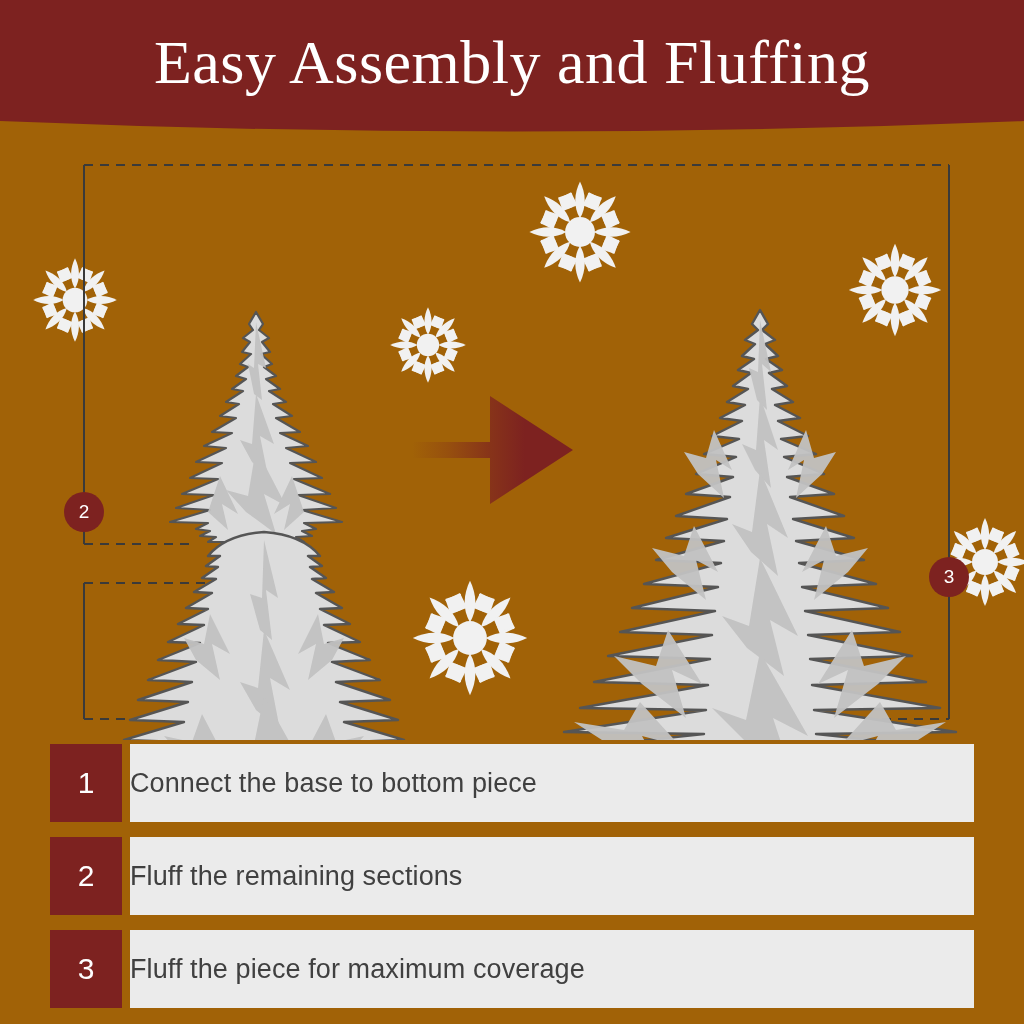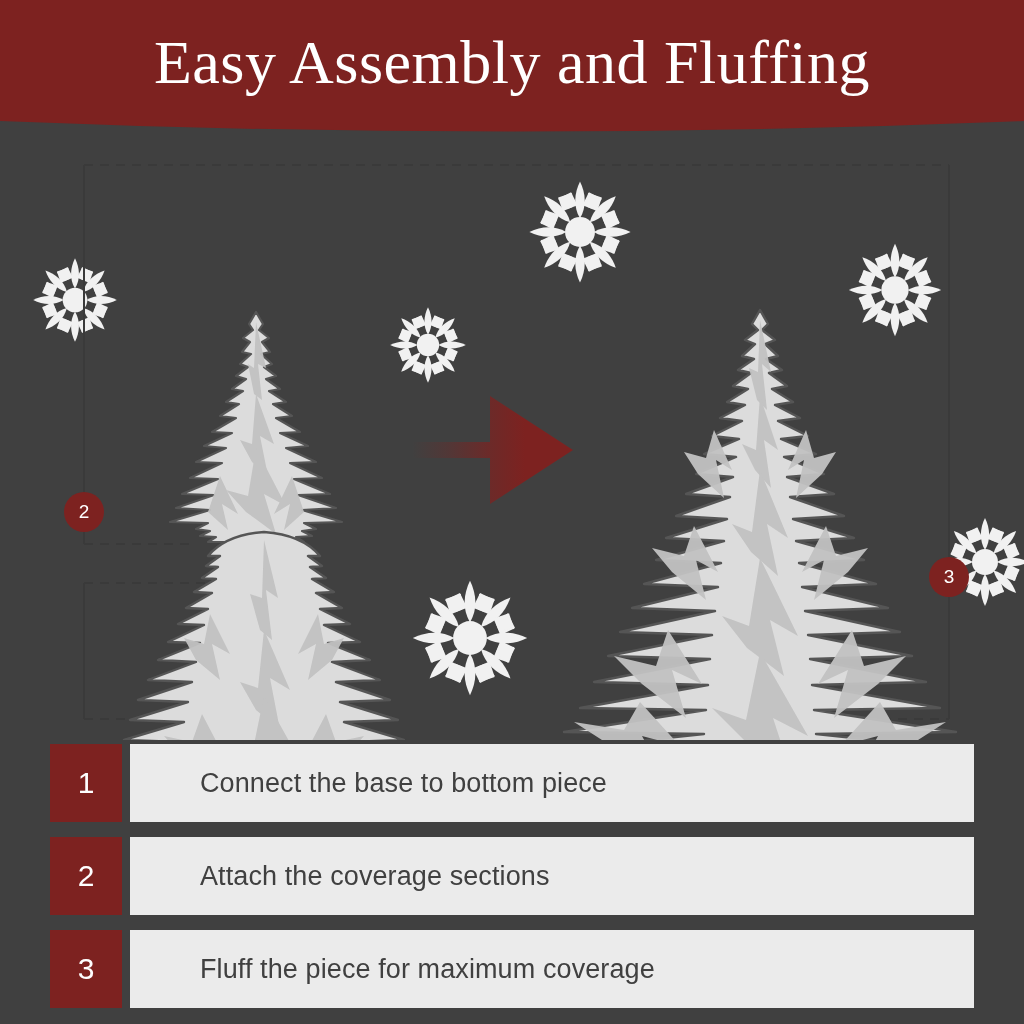--- a/index.html
+++ b/index.html
@@ -5,21 +5,21 @@
   * { box-sizing: border-box; margin: 0; padding: 0; }
   html, body {
     width: 1024px; height: 1024px;
     background: #ffffff;
     font-family: "Liberation Sans", sans-serif;
     overflow: hidden;
   }
   #page {
     position: relative;
     width: 1024px; height: 1024px;
-    background: #404040;
+    background: #a16207;
   }
 
   
   .banner {
     position: absolute; left: 0; top: 0;
     width: 1024px; height: 140px;
     overflow: hidden;
   }
   .banner-svg { position: absolute; left: 0; top: 0; }
   .banner-title {
@@ -90,21 +90,20 @@
   }
   .step-gap { flex: 0 0 8px; }
   .step-text {
     flex: 1 1 auto;
     background: #ebebeb;
     color: #404040;
     font-size: 27px;
     font-weight: 400;
     display: flex;
     align-items: center;
-    padding-left: 70px;
     letter-spacing: 0.1px;
     font-family: "Liberation Sans", sans-serif;
     text-align: center;
   }
 </style>
 </head>
 <body>
 
 <div id="page">
 
@@ -358,21 +357,21 @@
 
     <div class="step-row r1">
       <div class="step-num">1</div>
       <div class="step-gap"></div>
       <div class="step-text">Connect the base to bottom piece</div>
     </div>
 
     <div class="step-row r2">
       <div class="step-num">2</div>
       <div class="step-gap"></div>
-      <div class="step-text">Attach the coverage sections</div>
+      <div class="step-text">Fluff the remaining sections</div>
     </div>
 
     <div class="step-row r3">
       <div class="step-num">3</div>
       <div class="step-gap"></div>
       <div class="step-text">Fluff the piece for maximum coverage</div>
     </div>
 
   </div>
 </div>

